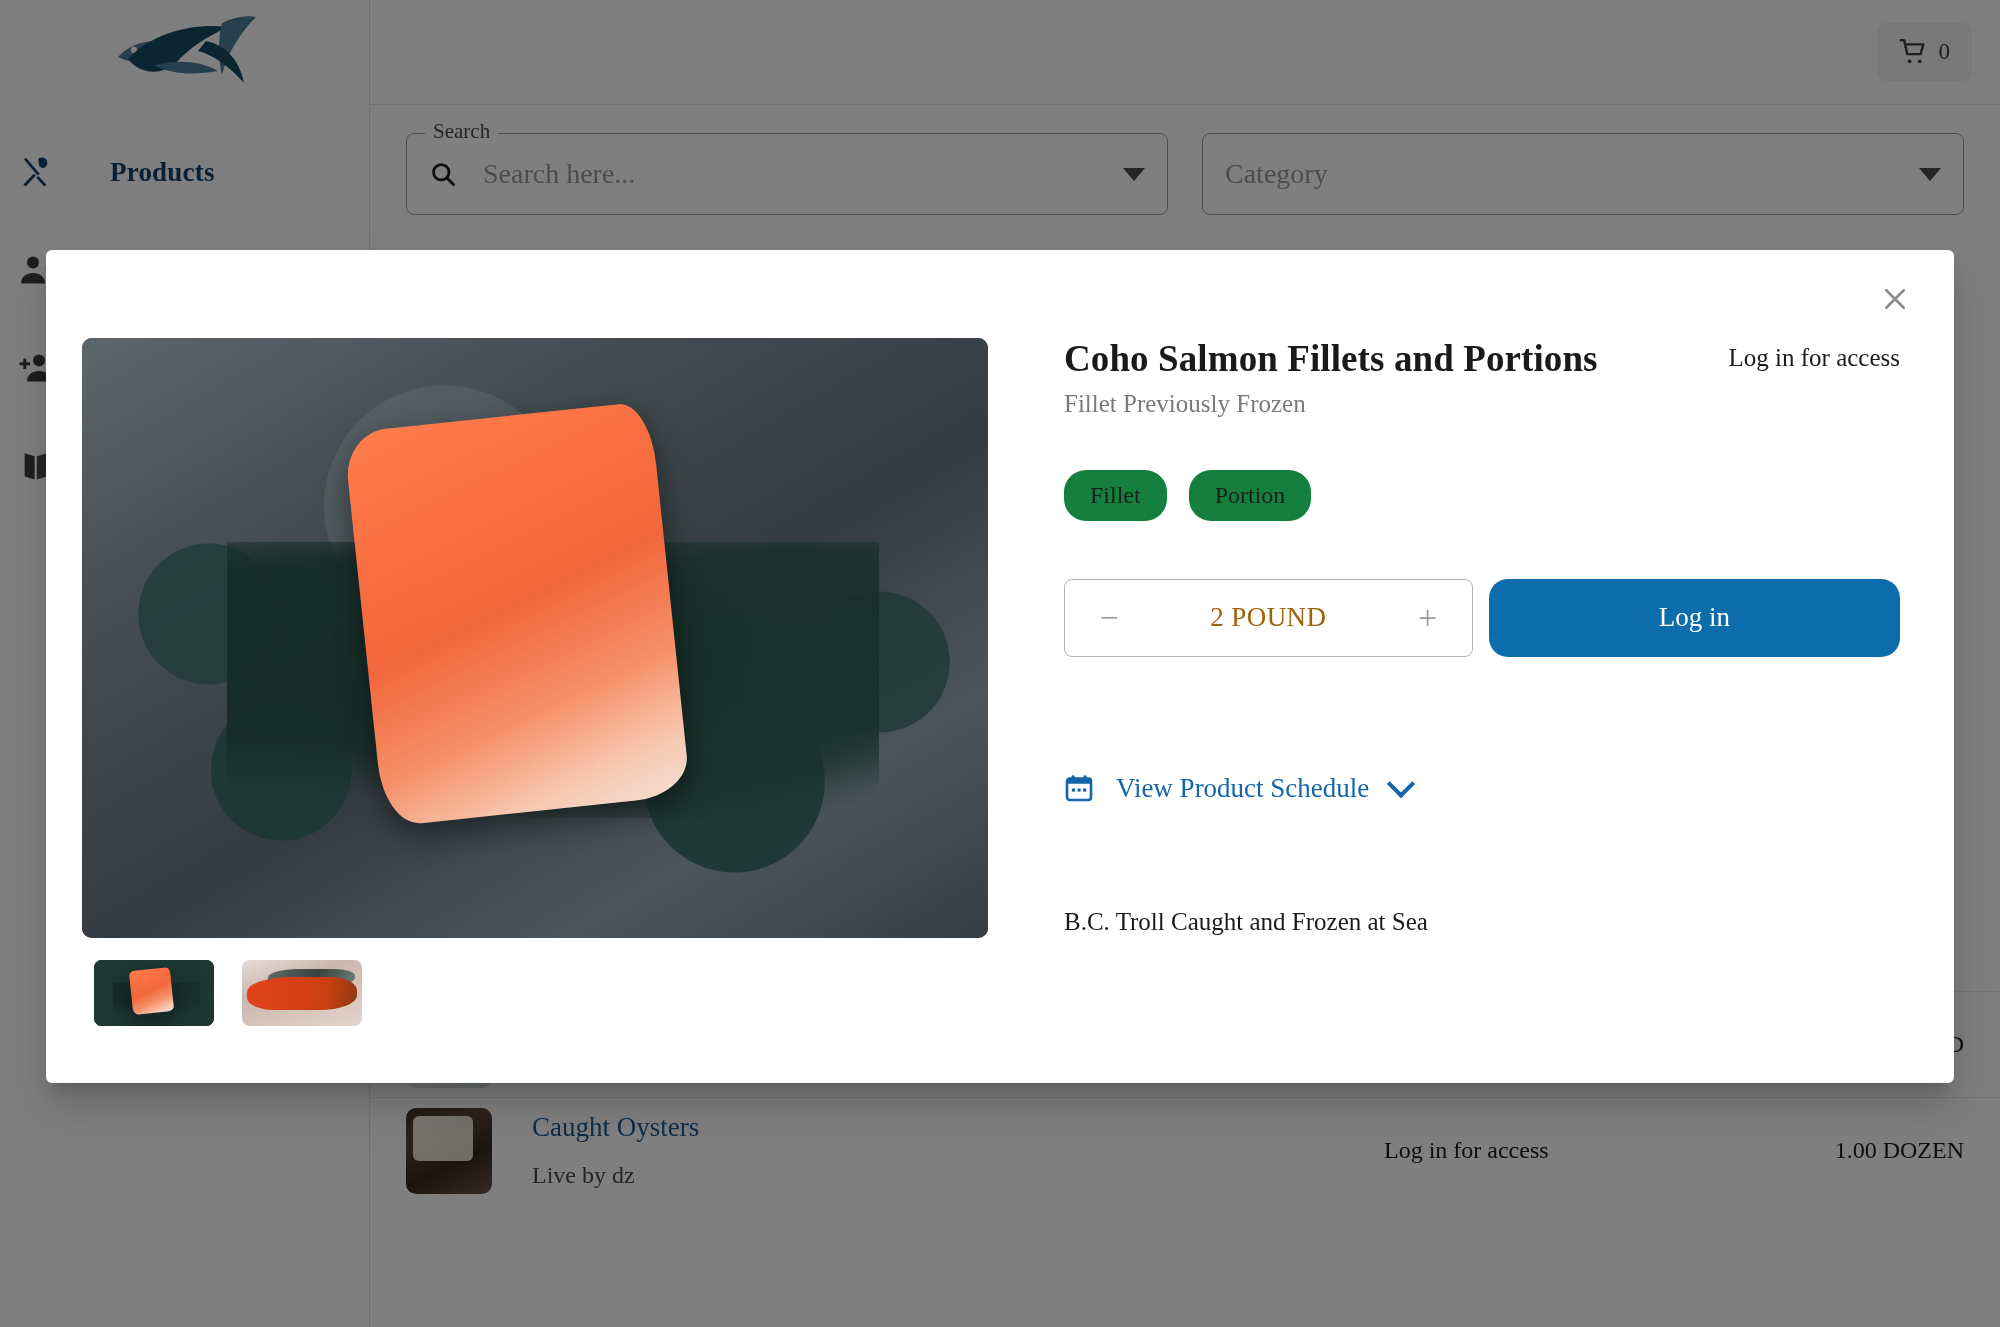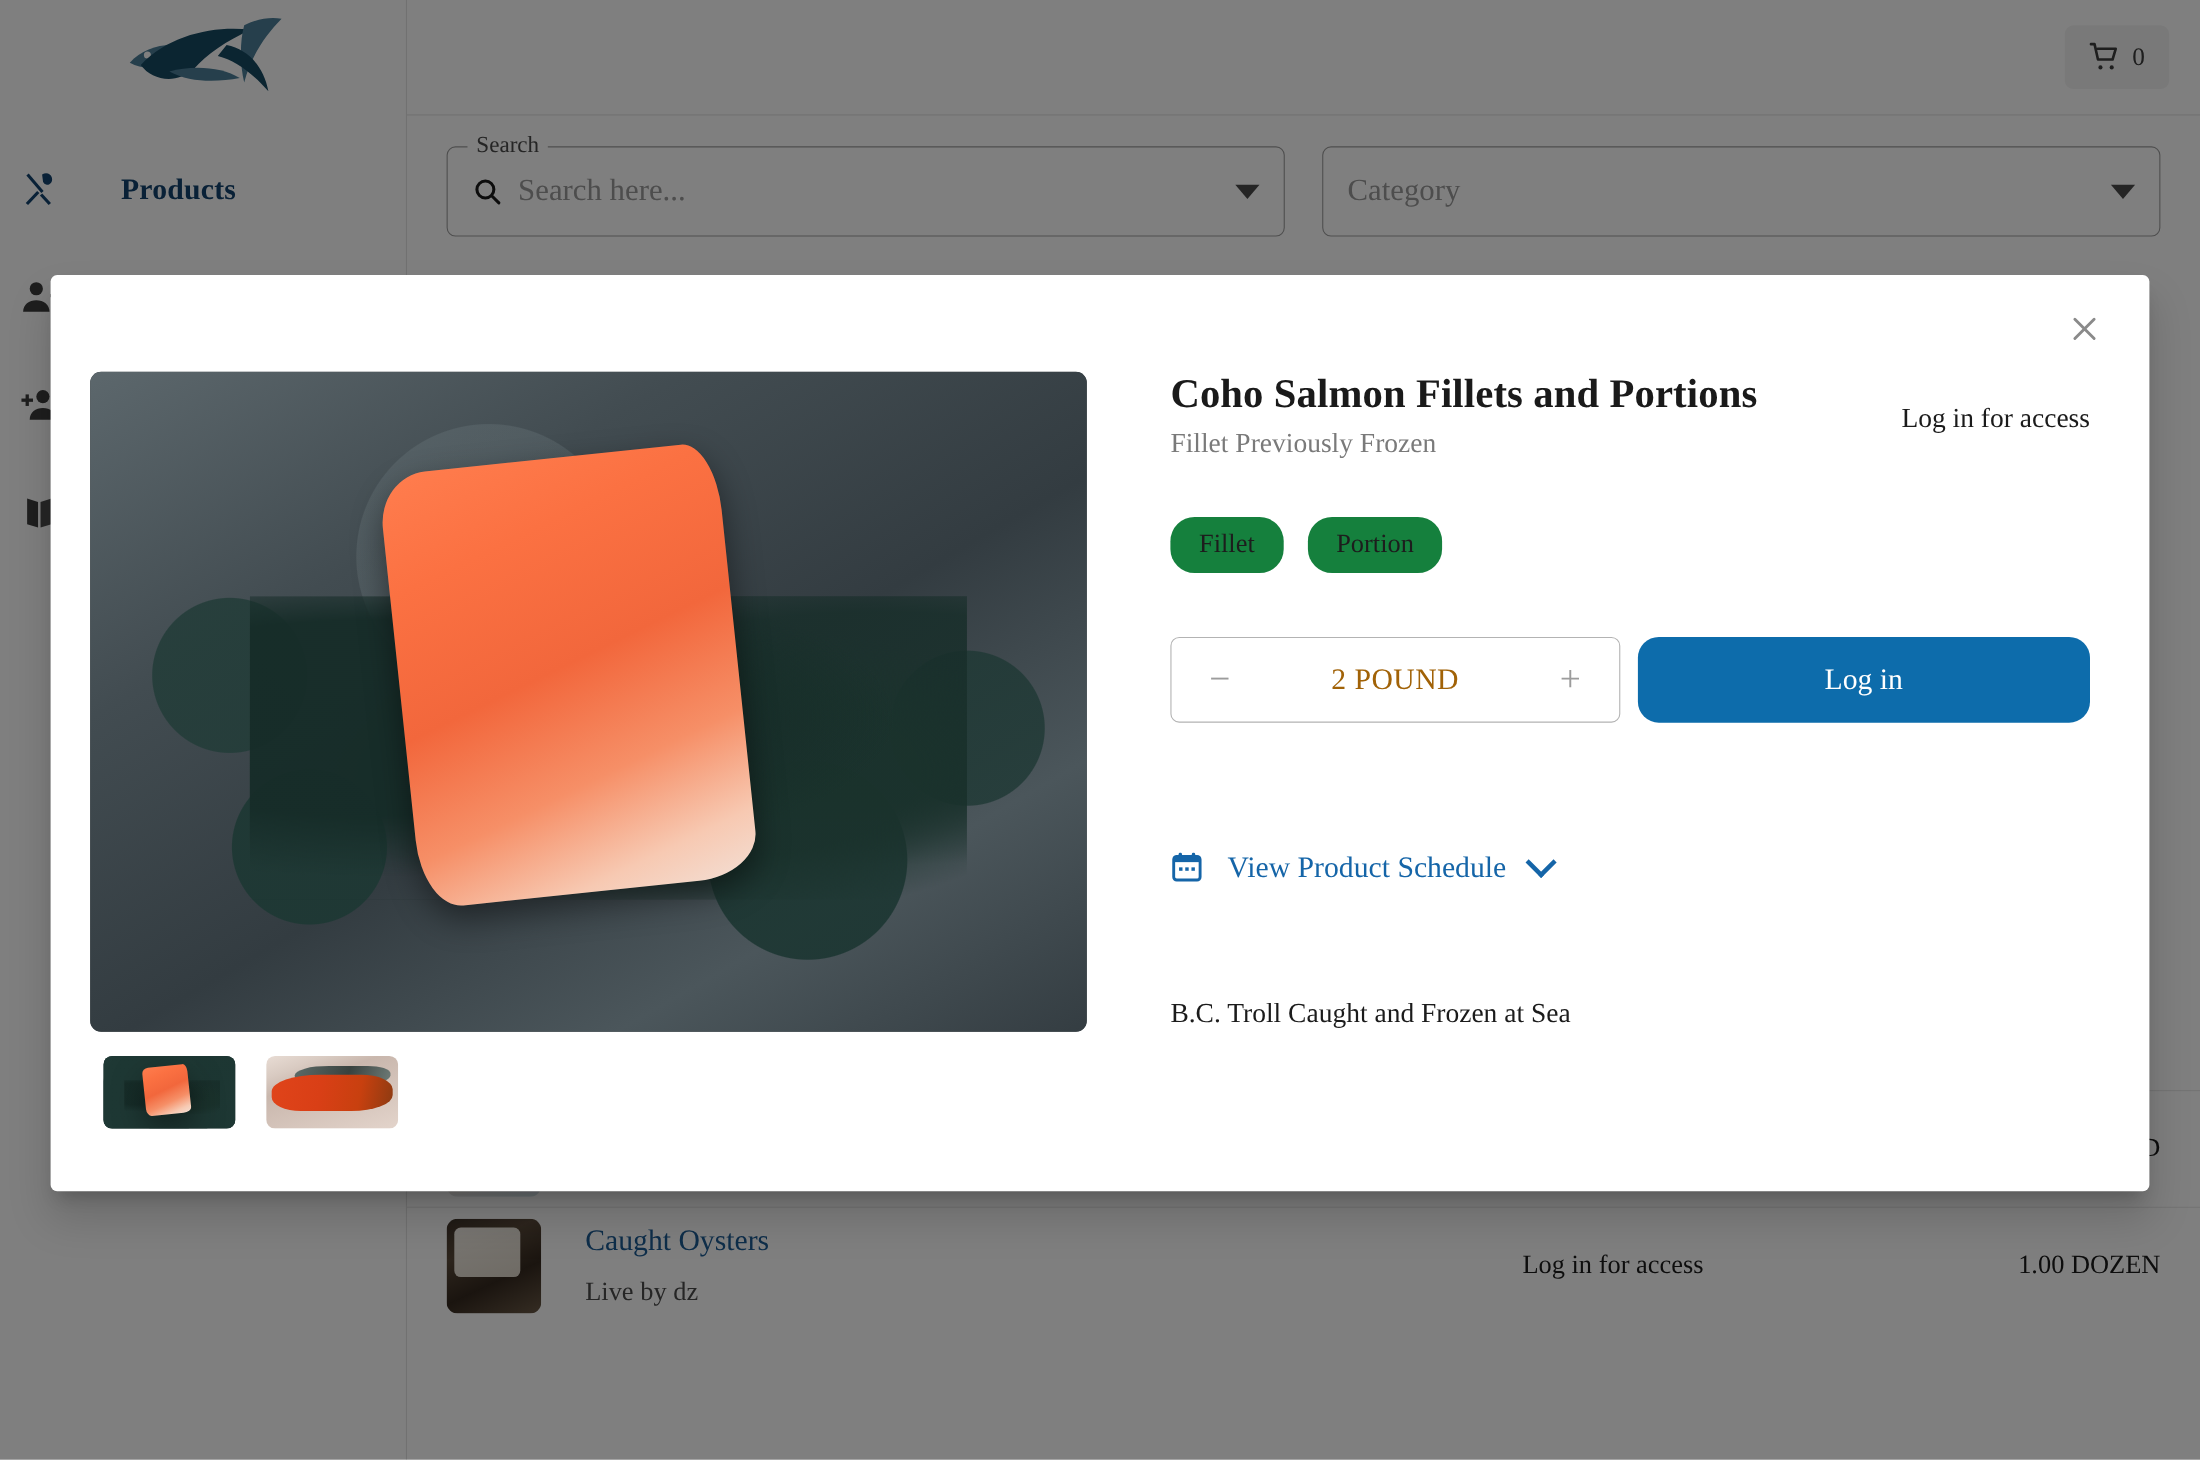--- a/index.html
+++ b/index.html
@@ -83,20 +83,21 @@
     padding: 28px 36px 16px 36px;
   }
   .field {
     position: relative;
     height: 82px;
     border: 1px solid #9d9d9d;
     border-radius: 8px;
     display: flex; align-items: center;
     padding: 0 22px;
     background: transparent;
+    gap: 12px;
   }
   .field.search { flex: 1 1 0; }
   .field.category { flex: 1 1 0; }
   .field-legend {
     position: absolute; top: -13px; left: 18px;
     background: #ffffff;
     padding: 0 8px;
     font-size: 21px;
     color: #4a4a4a;
     line-height: 1;
@@ -191,21 +192,21 @@
     cursor: pointer;
     position: relative;
   }
 
   .details {
     flex: 1 1 auto;
     padding-left: 76px;
     position: relative;
     min-width: 0;
   }
-  .title-row { display: flex; align-items: center; }
+  .title-row { display: flex; align-items: flex-start; }
   .titles { flex: 1 1 auto; min-width: 0; }
   .p-title {
     font-size: 37px; color: #1a1a1a; line-height: 1.15;
     letter-spacing: .1px;
   }
   .p-sub {
     font-size: 25px; color: #7a7a7a; margin-top: 9px;
   }
   .access-note {
     font-size: 25px; color: #1b1b1b;

